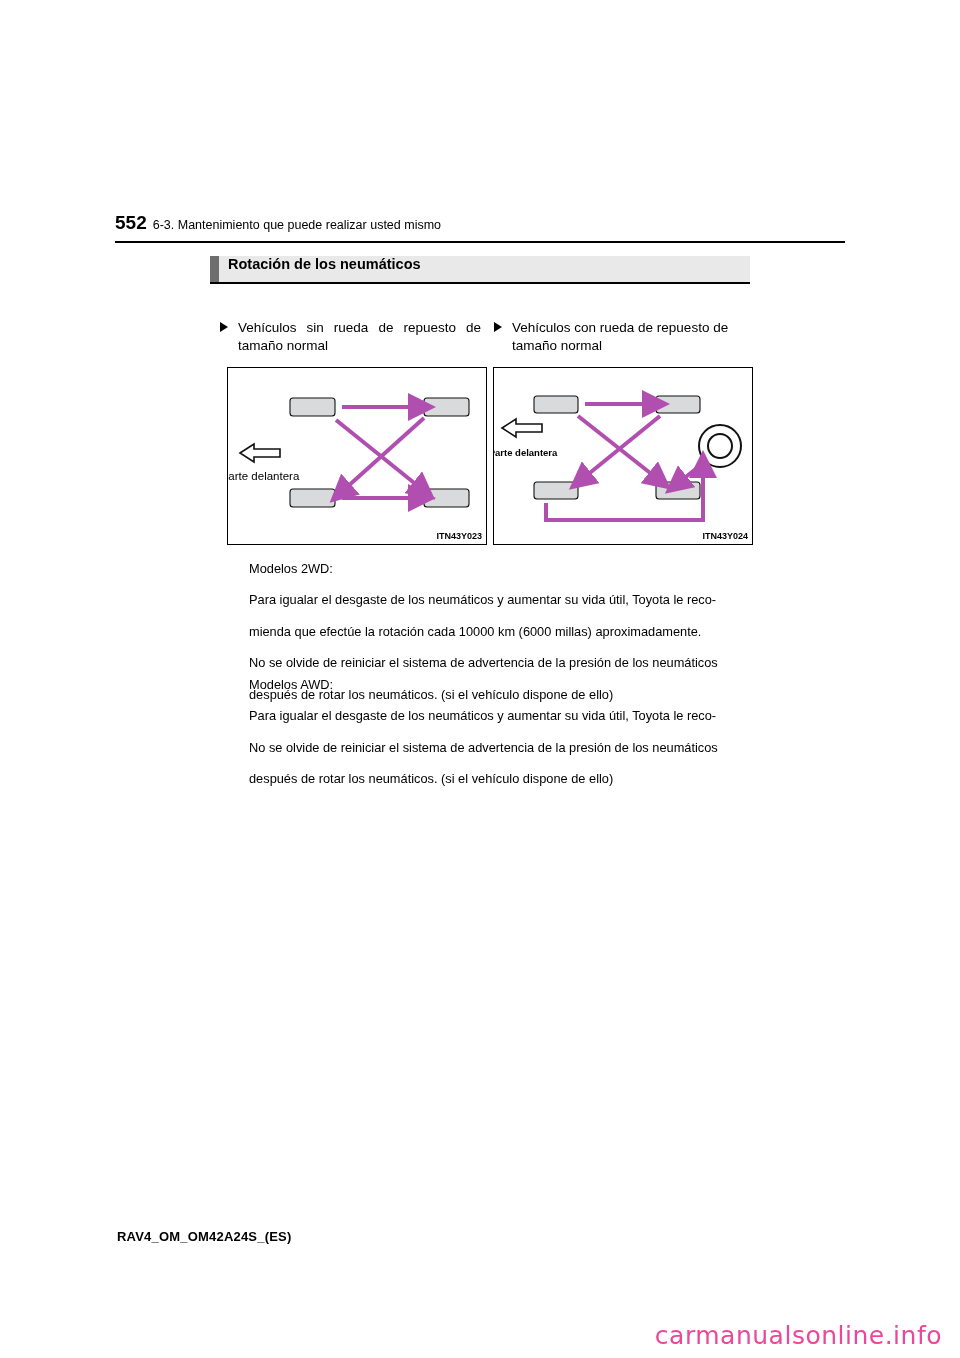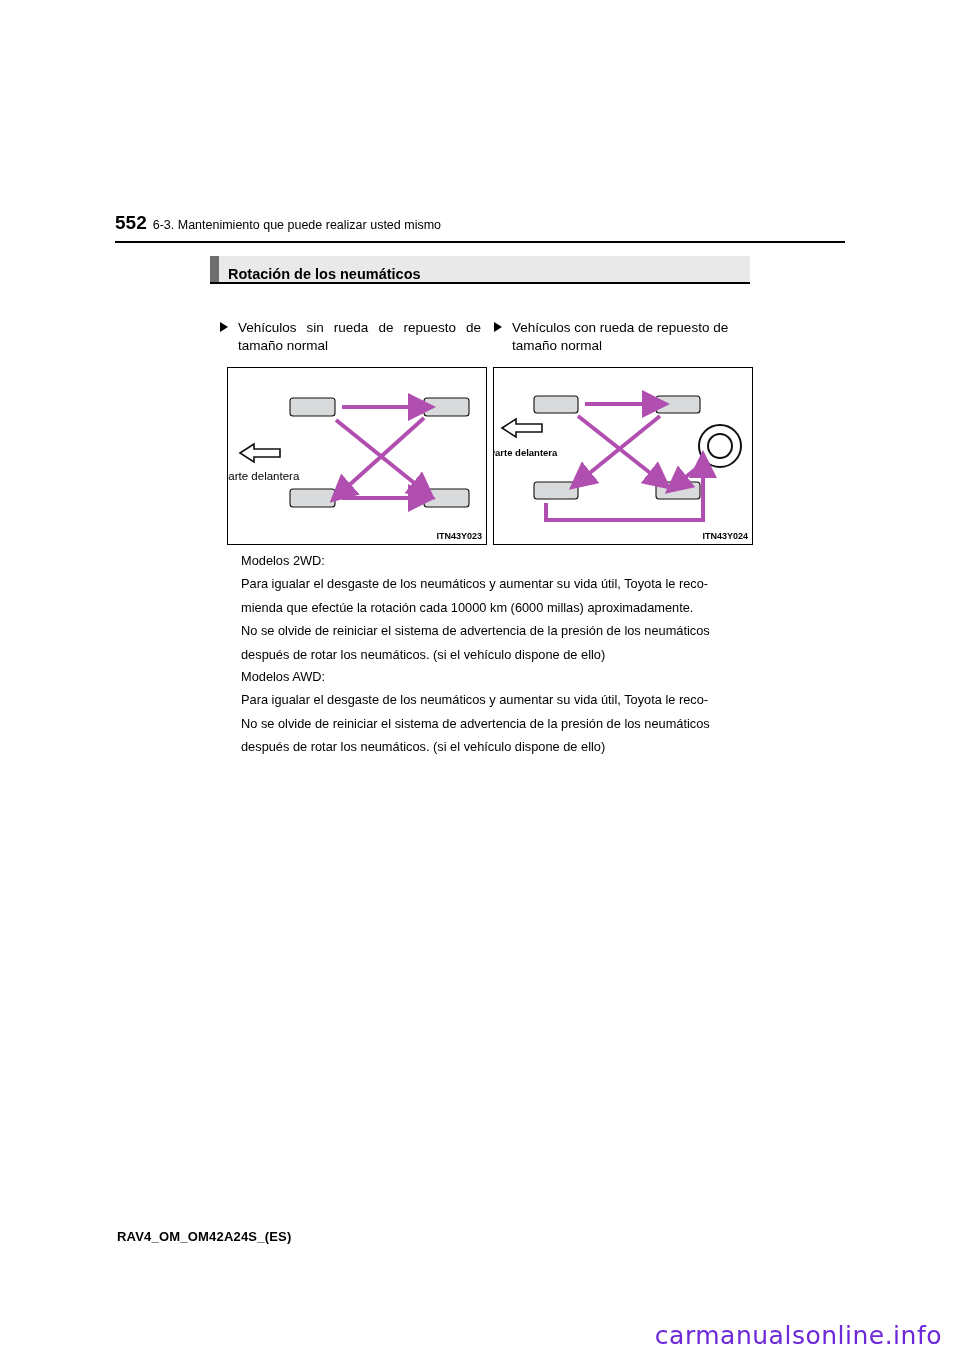--- a/index.html
+++ b/index.html
@@ -54,21 +54,21 @@
   
   .section-bar {
     position: absolute;
     left: 210px;
     top: 256px;
     width: 540px;
     height: 26px;
     background: #e9e9e9;
     border-bottom: 2px solid #000;
     display: flex;
-    align-items: flex-end;
+    align-items: flex-start;
   }
   .section-bar .marker {
     width: 9px;
     height: 26px;
     background: #6e6e6e;
     margin-right: 9px;
   }
   .section-bar .title {
     font-size: 14.5px;
     font-weight: bold;
@@ -134,37 +134,37 @@
   
   .body-block {
     position: absolute;
     left: 237px;
     width: 513px;
     font-size: 12.8px;
     line-height: 1.52;
   }
   .block-1 { top: 547px; }
   .block-2 { top: 663px; }
-  .body-block p { margin: 4px; }
+  .body-block p { margin: 12px; }
 
   
   .footer-code {
     position: absolute;
     left: 117px;
     top: 1229px;
     font-size: 13px;
     font-weight: bold;
     letter-spacing: 0.2px;
   }
   .watermark {
     position: absolute;
     right: 18px;
     bottom: 8px;
     font-size: 25px;
-    color: #6d28d9;
+    color: #ec4899;
     letter-spacing: 0.5px;
     font-family: "DejaVu Sans", sans-serif;
   }
 </style>
 </head>
 <body>
 
 <div class="page">
 
   <div class="header">

